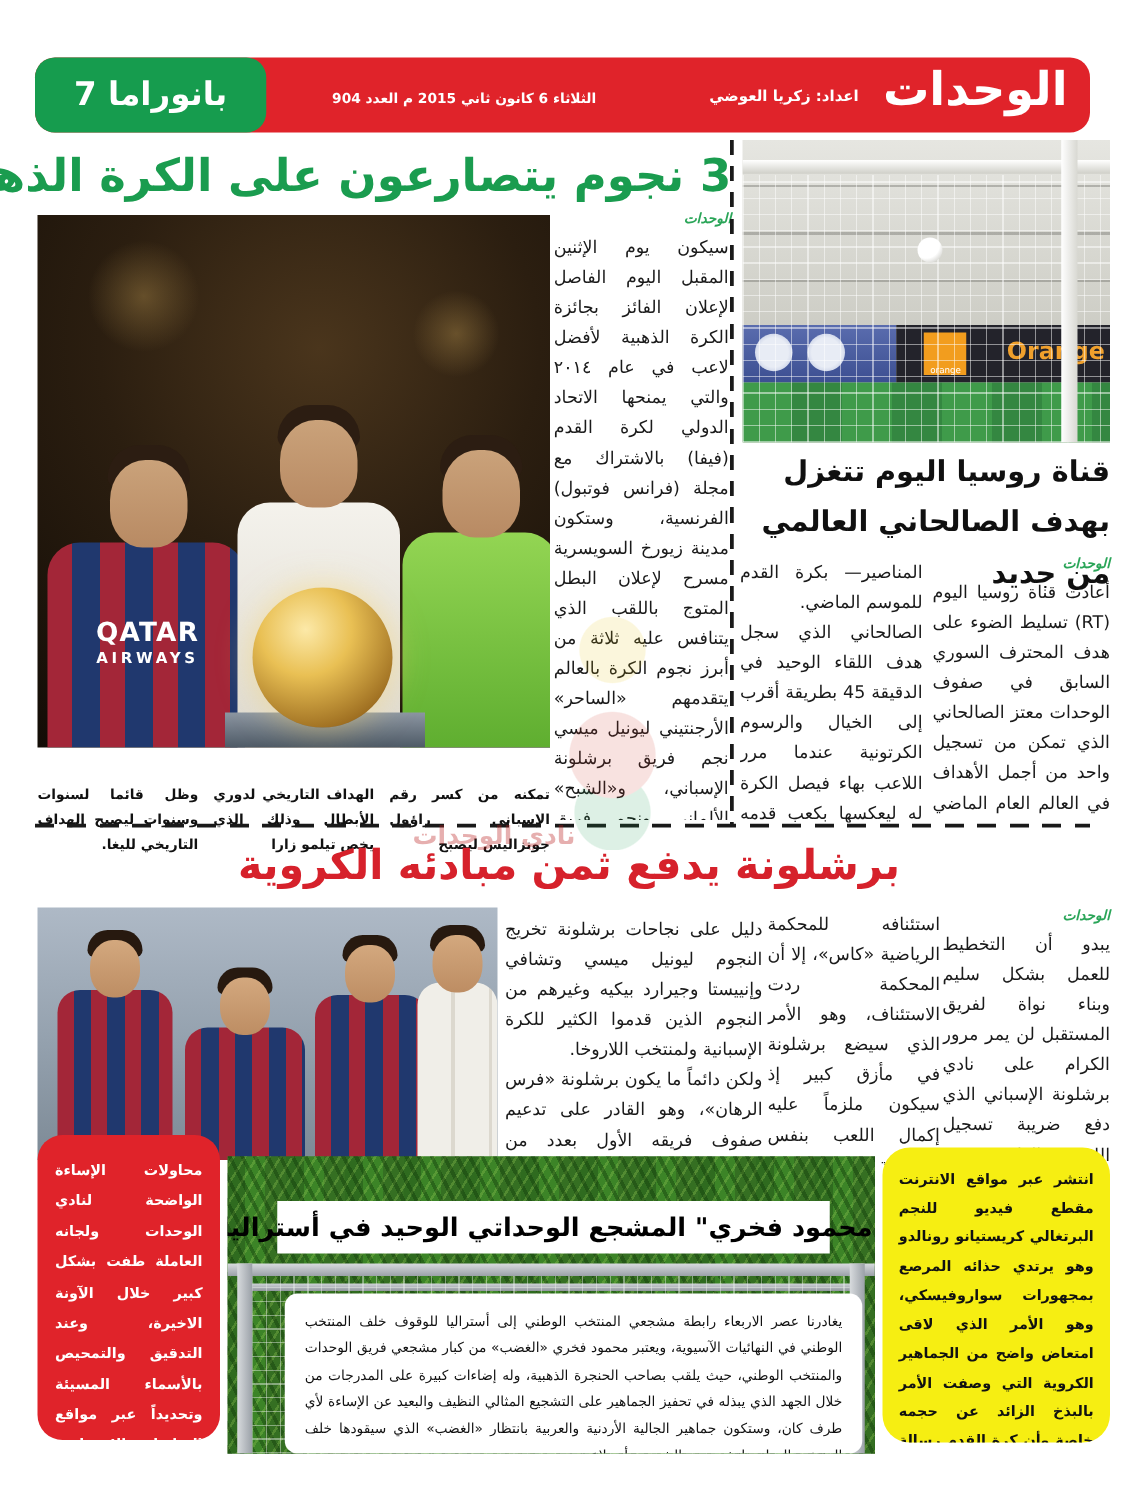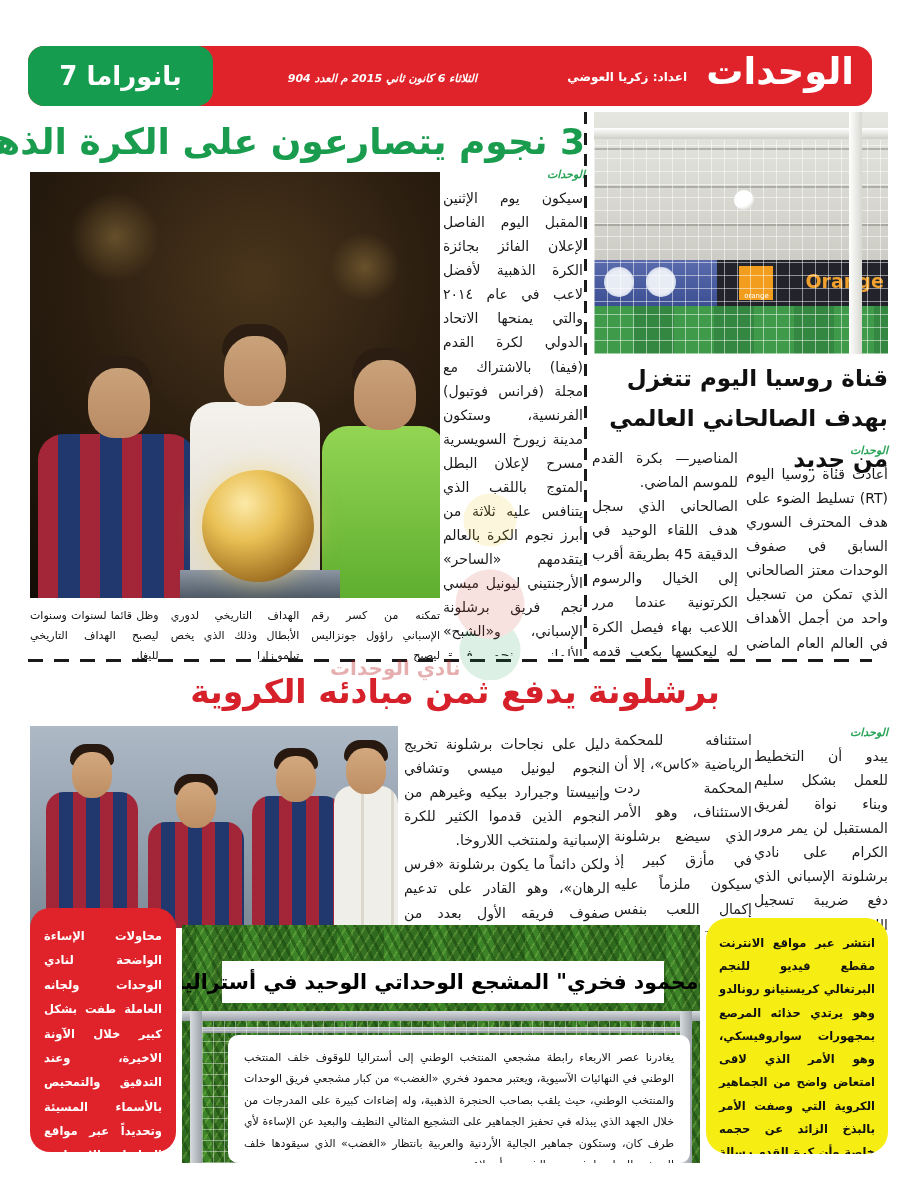--- a/index.html
+++ b/index.html
@@ -3,33 +3,33 @@
 <meta charset="utf-8">
 <style>
   html,body{margin:0;padding:0;}
   body{width:900px;height:1200px;background:#ffffff;font-family:"DejaVu Sans",sans-serif;overflow:hidden;}
   #page{position:relative;width:900px;height:1200px;background:#fff;direction:rtl;}
 
   
   .header-bar{position:absolute;left:28px;top:46px;width:844px;height:60px;background:#e0232a;border-radius:16px;}
   .masthead{position:absolute;right:18px;top:4px;color:#fff;font-size:37px;font-weight:bold;letter-spacing:-1px;}
   .prep{position:absolute;right:185px;top:24px;color:#ffffff;font-size:12px;font-weight:bold;}
-  .date-issue{position:absolute;right:395px;top:26px;color:#fff;font-size:11px;font-weight:bold;white-space:nowrap;font-style:italic;}
+  .date-issue{position:absolute;right:395px;top:26px;color:#fff;font-size:11px;font-weight:bold;white-space:nowrap;}
   .panorama{position:absolute;left:0;top:0;width:185px;height:60px;background:#169c4e;border-radius:16px;display:flex;align-items:center;justify-content:center;color:#fff;font-size:26px;font-weight:bold;}
 
   
   .hl-green{position:absolute;left:55px;top:113px;width:530px;height:58px;color:#1a9c4f;font-size:36px;font-weight:bold;text-align:center;line-height:58px;white-space:nowrap;}
   .hl-black{position:absolute;left:592px;top:358px;width:296px;color:#101010;font-size:23px;font-weight:bold;text-align:right;line-height:1.75;}
   .hl-red{position:absolute;left:240px;top:672px;width:480px;color:#d6212b;font-size:33px;font-weight:bold;text-align:center;white-space:nowrap;}
 
   
   .tag{color:#2aa558;font-size:11px;font-weight:bold;font-style:italic;}
   .col{position:absolute;font-size:14px;line-height:1.72;text-align:justify;color:#1a1a1a;overflow:hidden;white-space:pre-line;}
   .caption-row{position:absolute;left:30px;top:606px;width:410px;display:flex;gap:12px;}
-  .caption-row div{flex:1;font-size:11px;font-weight:normal;line-height:1.8;text-align:justify;color:#111;}
+  .caption-row div{flex:1;font-size:11px;font-weight:bold;line-height:1.8;text-align:justify;color:#111;margin-top:20px;}
 
   
   .vdash{position:absolute;left:584px;top:112px;width:3px;height:548px;background:repeating-linear-gradient(180deg,#1a1a1a 0 12px,transparent 12px 21px);}
   .hdash{position:absolute;left:28px;top:659px;width:844px;height:3px;background:repeating-linear-gradient(90deg,#1a1a1a 0 15px,transparent 15px 26px);}
 
   
   .wm-text{position:absolute;left:330px;top:656px;color:#b91c1c;opacity:.35;font-size:20px;font-weight:bold;}
   .wm-emblem{position:absolute;left:430px;top:480px;width:120px;height:200px;opacity:.14;background:
       radial-gradient(circle at 50% 20%,#e8c50e 0 26px,transparent 27px),
       radial-gradient(circle at 50% 62%,#d23a2e 0 34px,transparent 35px),
@@ -108,20 +108,24 @@
     <div class="bokeh" style="left:300px;top:60px;width:70px;height:70px;"></div>
     <div class="player p-messi"></div>
     <div class="player p-ron"></div>
     <div class="player p-neuer"></div>
     <div class="hair" style="left:56px;top:184px;"></div>
     <div class="head" style="left:58px;top:196px;"></div>
     <div class="hair" style="left:192px;top:152px;"></div>
     <div class="head" style="left:194px;top:164px;"></div>
     <div class="hair" style="left:322px;top:176px;"></div>
     <div class="head" style="left:324px;top:188px;"></div>
+    <div class="shirt-text">
+      <div class="l1">QATAR</div>
+      <div class="l2">AIRWAYS</div>
+    </div>
     <div class="pedestal"></div>
     <div class="ballon"></div>
   </div>
 
   <div class="tag" style="position:absolute;left:445px;top:168px;width:140px;text-align:right;">الوحدات</div>
   <div class="col" style="left:443px;top:186px;width:140px;height:470px;">سيكون يوم الإثنين المقبل اليوم الفاصل لإعلان الفائز بجائزة الكرة الذهبية لأفضل لاعب في عام ٢٠١٤ والتي يمنحها الاتحاد الدولي لكرة القدم (فيفا) بالاشتراك مع مجلة (فرانس فوتبول) الفرنسية، وستكون مدينة زيورخ السويسرية مسرح لإعلان البطل المتوج باللقب الذي يتنافس عليه ثلاثة من أبرز نجوم الكرة بالعالم يتقدمهم «الساحر» الأرجنتيني ليونيل ميسي نجم فريق برشلونة الإسباني، و«الشبح» الألماني ونجم فريق بايرن ميونخ نوير، إضافة إلى «صاروخ ماديرا» البرتغالي نجم فريق ريال مدريد الإسباني كريستيانو رونالدو.
 الأنفاس ستحبس والأنظار كلها ستتجه لتحديد هوية البطل، في الوقت الذي تصب به الترشيحات على انحصار الجائزة بين رونالدو ونوير إلا أن بعض التسريبات أكدت بأن الجائزة من الممكن أن تذهب إلى معشوقها الاول ليونيل ميسي والذي سبق له وأن فاز بالجائزة أربع مرات متتالية، خاصة بعد</div>
 
   <div class="caption-row">
     <div>تمكنه من كسر رقم الإسباني راؤول جونزاليس ليصبح</div>

